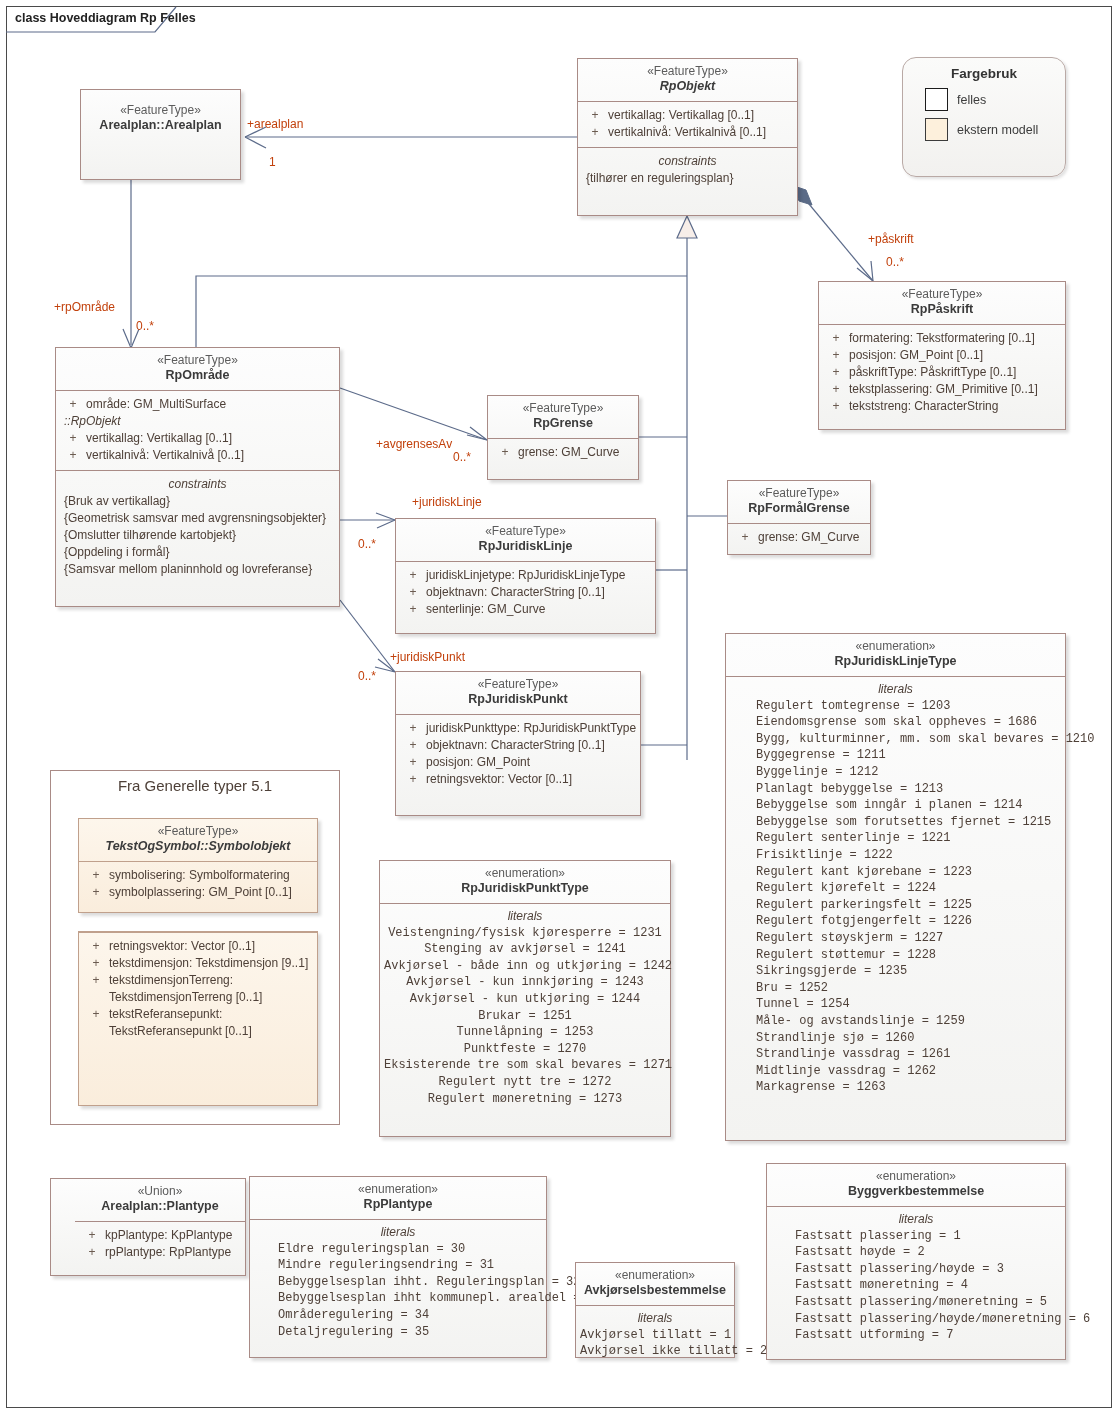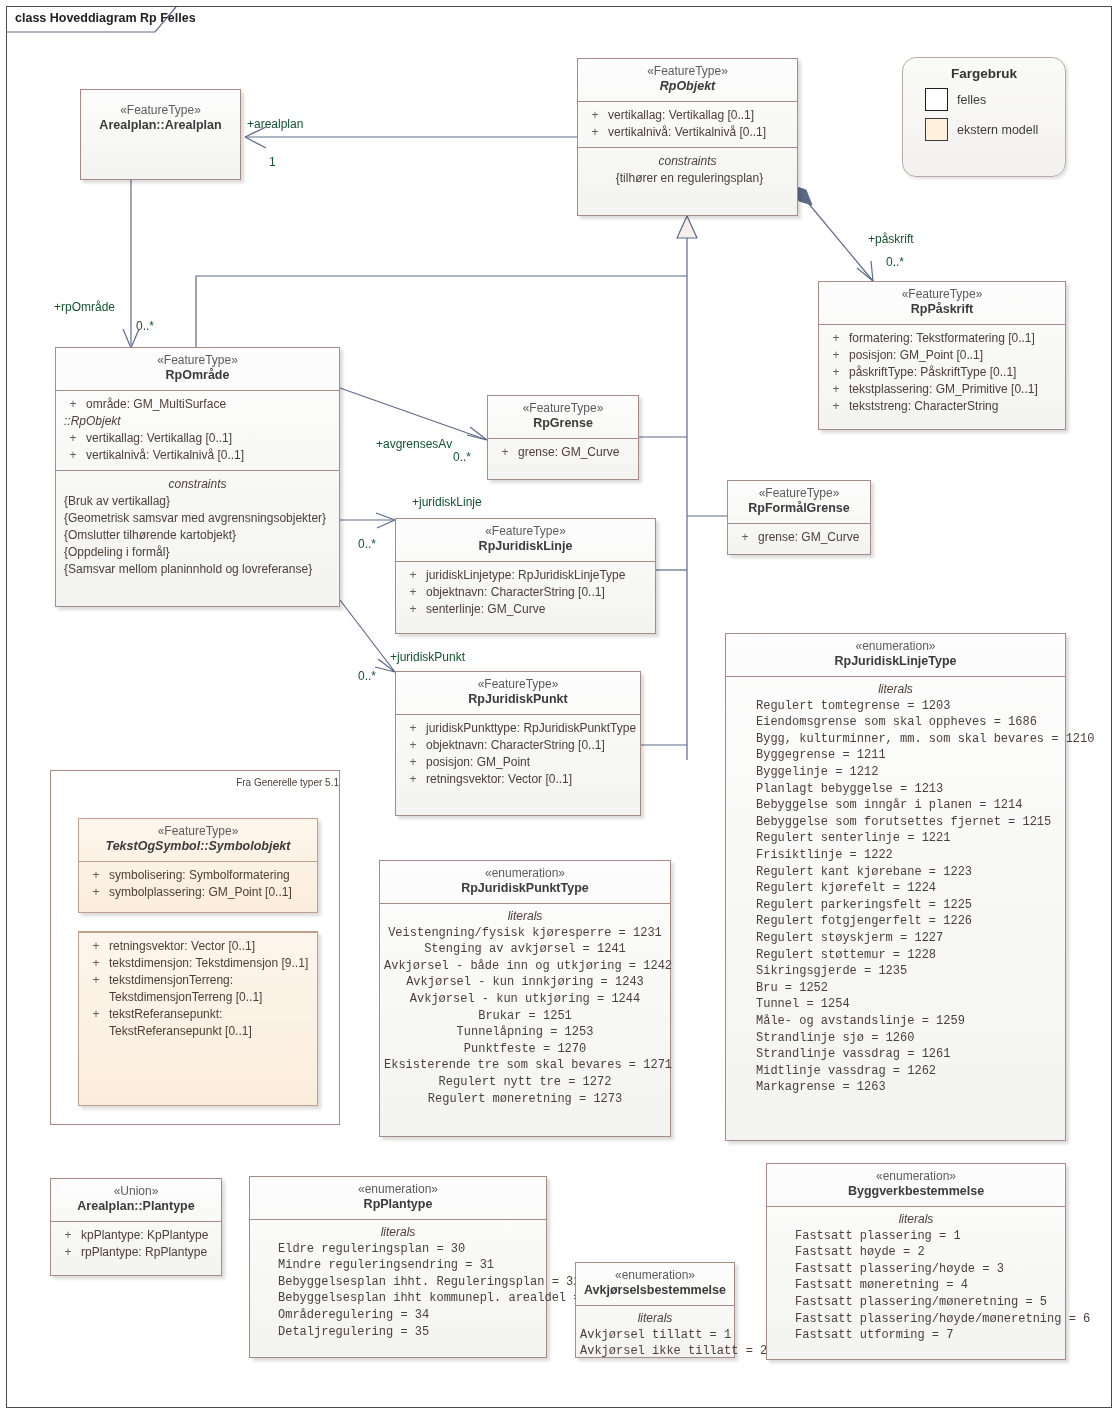--- a/index.html
+++ b/index.html
@@ -27,33 +27,33 @@
   .subhdr{font-size:12px;font-style:italic;color:#4e4038;padding-left:4px;line-height:17px;}
   .cblock{padding:5px 4px 7px 4px;}
   .ctitle{font-size:12px;font-style:italic;text-align:center;color:#4e4038;line-height:17px;}
   .citem{font-size:12px;color:#4e4038;line-height:17px;white-space:nowrap;padding-left:4px;}
   .lits{padding:4px 4px 8px 4px;}
   .lit{font-size:12px;color:#4e4038;line-height:16.6px;white-space:nowrap;text-align:center;font-family:Liberation Mono, monospace;}
   .lits.lft .lit{text-align:left;}
 
   
   .pkg{position:absolute;box-sizing:border-box;border:1px solid #a98b86;background:#fff;}
-  .pkg-title{font-size:10px;color:#4e4038;text-align:right;padding-top:6px;}
+  .pkg-title{font-size:15px;color:#4e4038;text-align:center;padding-top:6px;}
 
   
   .legend{position:absolute;box-sizing:border-box;border:1px solid #b9a9a5;border-radius:14px;
      background:linear-gradient(to bottom,#fbfbfa 0%,#f2f1ef 100%);box-shadow:2px 2px 3px rgba(0,0,0,0.12);}
   .legend-title{text-align:center;font-size:13.5px;font-weight:bold;color:#333;padding-top:8px;}
   .legend-row{display:flex;align-items:center;margin:7px 0 0 22px;}
   .swatch{width:23px;height:23px;border:1.4px solid #1c1c1c;box-sizing:border-box;background:#fff;flex:none;}
   .swatch.ext{background:#fdf0dc;border-color:#3b3b3b;}
   .legend-label{font-size:12.5px;color:#3c3c3c;margin-left:9px;}
 
   
-  .lbl{position:absolute;font-size:12px;color:#14532d;white-space:nowrap;}
+  .lbl{position:absolute;font-size:12px;color:#c2410c;white-space:nowrap;}
 
   svg.conn{position:absolute;left:0;top:0;width:1119px;height:1415px;pointer-events:none;}
   svg.conn path,svg.conn line,svg.conn polyline{fill:none;stroke:#5c6b8a;stroke-width:1.2;}
   .genhead{fill:#f7eee9;stroke:#5c6b8a;stroke-width:1.2;}
   .aggdia{fill:#5b6b87;stroke:#5b6b87;stroke-width:1;}
 </style>
 </head>
 <body>
 
 <div id="canvas">
@@ -130,21 +130,21 @@
           <span class="txt">vertikallag: Vertikallag [0..1]</span>
         </div>
       <div class="attr">
           <span class="vis">+</span>
           <span class="txt">vertikalnivå: Vertikalnivå [0..1]</span>
         </div>
     </div>
     <div class="sep"></div>
     <div class="cblock">
       <div class="ctitle">constraints</div>
-      <div class="citem" style="text-align:center;">{tilhører en reguleringsplan}</div>
+      <div class="citem" style="text-align:left;">{tilhører en reguleringsplan}</div>
     </div>
   </div>
 
   <div class="cls" style="left:818px;top:281px;width:248px;height:149px;">
     <div class="cls-head">
       <div class="stereo">«FeatureType»</div>
       <div class="cname">RpPåskrift</div>
     </div>
     <div class="sep"></div>
     <div class="attrs">
@@ -381,21 +381,21 @@
       <div class="lit">Bru = 1252</div>
       <div class="lit">Tunnel = 1254</div>
       <div class="lit">Måle- og avstandslinje = 1259</div>
       <div class="lit">Strandlinje sjø = 1260</div>
       <div class="lit">Strandlinje vassdrag = 1261</div>
       <div class="lit">Midtlinje vassdrag = 1262</div>
       <div class="lit">Markagrense = 1263</div>
     </div>
   </div>
 
-  <div class="cls" style="left:50px;top:1178px;width:172px;height:98px;">
+  <div class="cls" style="left:50px;top:1178px;width:196px;height:98px;padding-left:24px;">
     <div class="cls-head">
       <div class="stereo">«Union»</div>
       <div class="cname">Arealplan::Plantype</div>
     </div>
     <div class="sep"></div>
     <div class="attrs">
       <div class="attr">
           <span class="vis">+</span>
           <span class="txt">kpPlantype: KpPlantype</span>
         </div>

